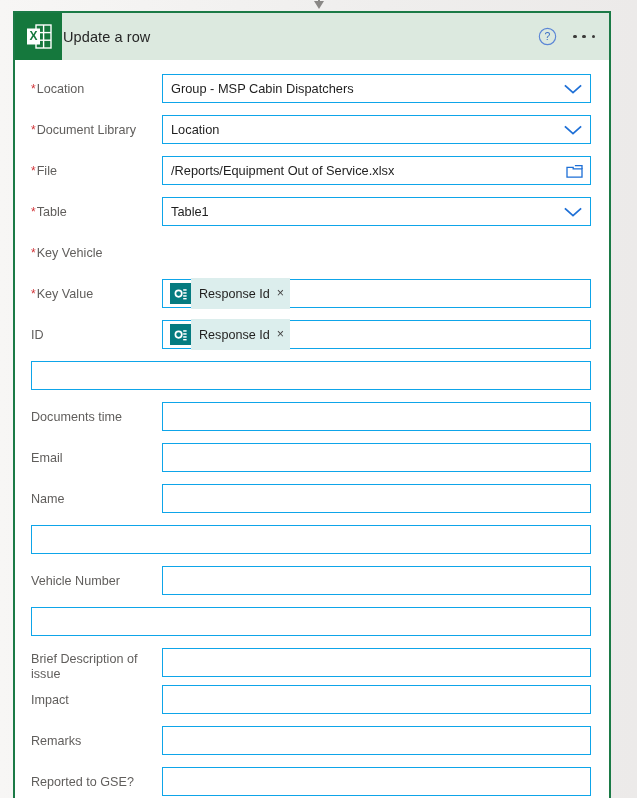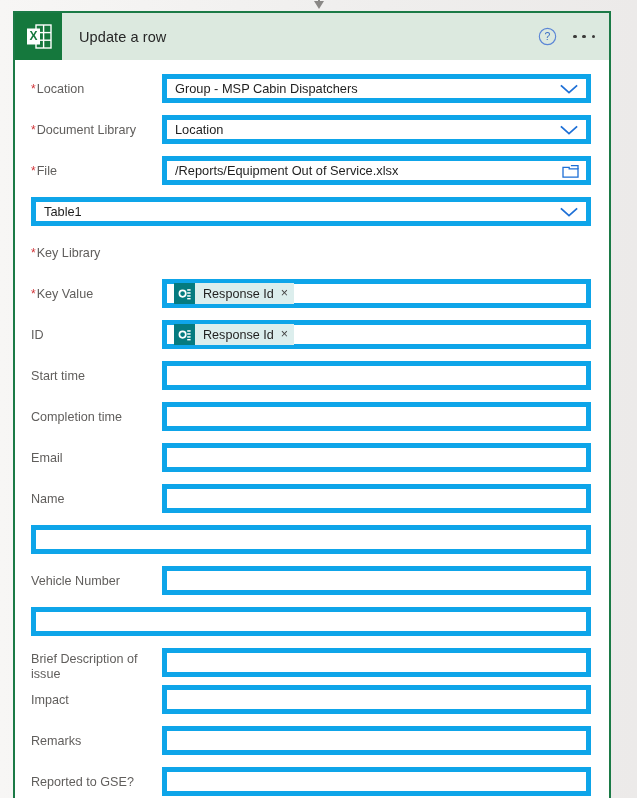--- a/index.html
+++ b/index.html
@@ -46,21 +46,21 @@
   }
   .app-icon {
     width: 47px; height: 47px;
     background: #15783d;
     display: flex;
     align-items: center;
     justify-content: center;
     flex: 0 0 auto;
   }
   .header-title {
-    margin-left: 17px;
+    margin-left: 1px;
     font-size: 14.5px;
     color: #262626;
     letter-spacing: 0.1px;
   }
   .header-actions {
     position: absolute;
     right: 12px; top: 0;
     height: 47px;
     display: flex;
     align-items: center;
@@ -99,21 +99,21 @@
     padding-right: 6px;
   }
   .label .req {
     color: #d13438;
     font-size: 12px;
     margin-right: 1px;
   }
   .control {
     flex: 1 1 auto;
     height: 29px;
-    border: 5px solid #0ea5e9;
+    border: 1px solid #0ea5e9;
     background: #fff;
     display: flex;
     align-items: center;
     position: relative;
     padding: 0 8px;
   }
   .control .value {
     font-size: 12.8px;
     color: #1f1f1f;
     white-space: nowrap;
@@ -139,21 +139,21 @@
   }
   .chip .chip-icon {
     width: 21px; height: 21px;
     display: flex; align-items: center; justify-content: center;
     flex: 0 0 auto;
   }
   .chip .chip-icon.forms { background: #057b80; }
   .chip .chip-body {
     display: flex;
     align-items: center;
-    height: 21px;
+    height: 31px;
     padding: 0 6px 0 8px;
     font-size: 12.6px;
     color: #201f1e;
     white-space: nowrap;
   }
   .chip .chip-body.forms-bg { background: #dceeed; }
   .chip .chip-x {
     margin-left: 7px;
     font-size: 12.5px;
     color: #444;
@@ -230,31 +230,32 @@
           <span class="value">/Reports/Equipment Out of Service.xlsx</span>
           <span class="affix">
             <svg class="folder" viewBox="0 0 18 16">
               <path d="M1 4.2 h6.6 v1.6 H17 V14.6 H1 Z" fill="none" stroke="#1d6fd6" stroke-width="1.4"></path>
               <path d="M9.4 2.2 H17 v3.6" fill="none" stroke="#1d6fd6" stroke-width="1.4"></path>
             </svg>
           </span>
         </div>
       </div>
       <div class="row">
+        <div class="label"><span class="req">*</span><span>Table</span></div>
         <div class="control">
           <span class="value">Table1</span>
           <span class="affix">
             <svg class="chev" viewBox="0 0 20 12">
               <path d="M2.5 3 L10 9.6 L17.5 3" fill="none" stroke="#1d6fd6" stroke-width="1.7" stroke-linecap="square"></path>
             </svg>
           </span>
         </div>
       </div>
       <div class="row">
-        <div class="label"><span class="req">*</span><span>Key Library</span></div>
+        <div class="label"><span class="req">*</span><span>Key Vehicle</span></div>
       </div>
       <div class="row">
         <div class="label"><span class="req">*</span><span>Key Value</span></div>
         <div class="control token-host">
           <span class="chip">
             <span class="chip-icon forms">
               <svg width="14" height="14" viewBox="0 0 14 14">
                 <circle cx="4.6" cy="6.6" r="3.2" fill="none" stroke="#ffffff" stroke-width="1.7"></circle>
                 <rect x="9.2" y="2.2" width="3.4" height="1.5" fill="#ffffff"></rect>
                 <rect x="9.2" y="5.2" width="3.4" height="1.5" fill="#ffffff"></rect>
@@ -283,27 +284,26 @@
               </svg>
             </span>
             <span class="chip-body forms-bg">
               <span>Response Id</span>
               <span class="chip-x">×</span>
             </span>
           </span>
         </div>
       </div>
       <div class="row">
-        <div class="label"><span>Start time</span></div>
-        <div class="control">
-          <span class="value"></span>
-        </div>
-      </div>
-      <div class="row">
-        <div class="label"><span>Completion time</span></div>
+        <div class="control">
+          <span class="value"></span>
+        </div>
+      </div>
+      <div class="row">
+        <div class="label"><span>Documents time</span></div>
         <div class="control">
           <span class="value"></span>
         </div>
       </div>
       <div class="row">
         <div class="label"><span>Email</span></div>
         <div class="control">
           <span class="value"></span>
         </div>
       </div>

